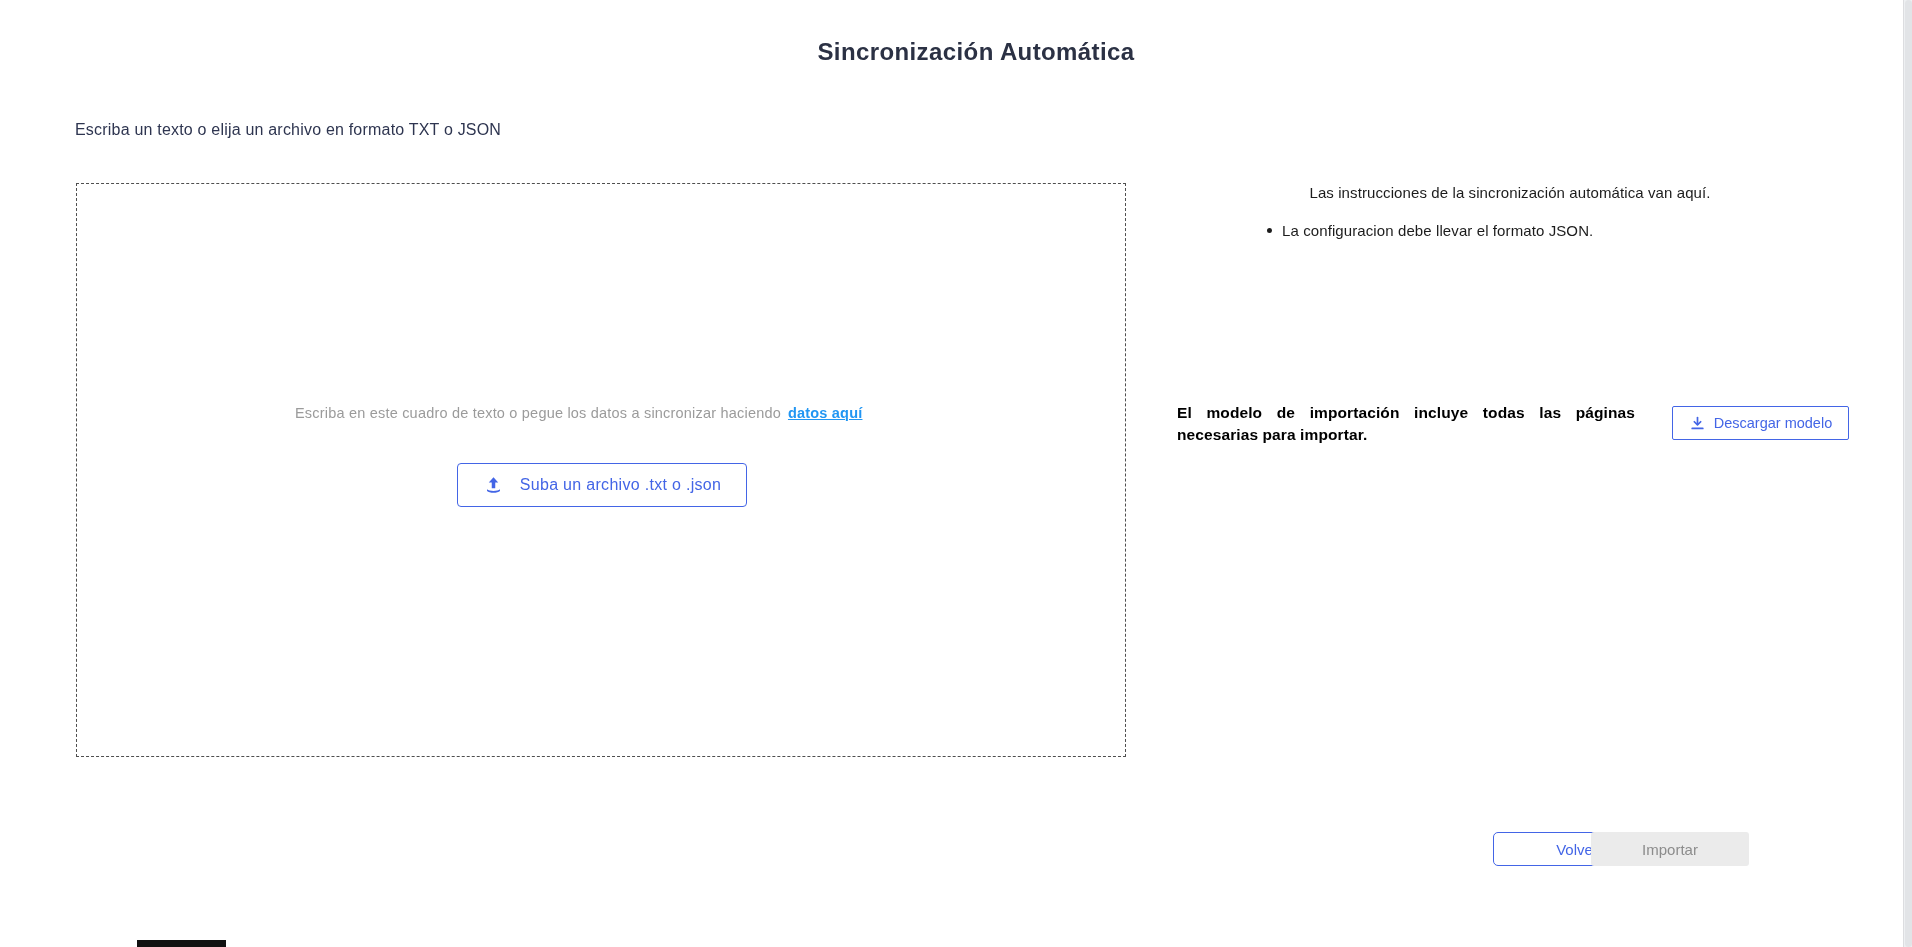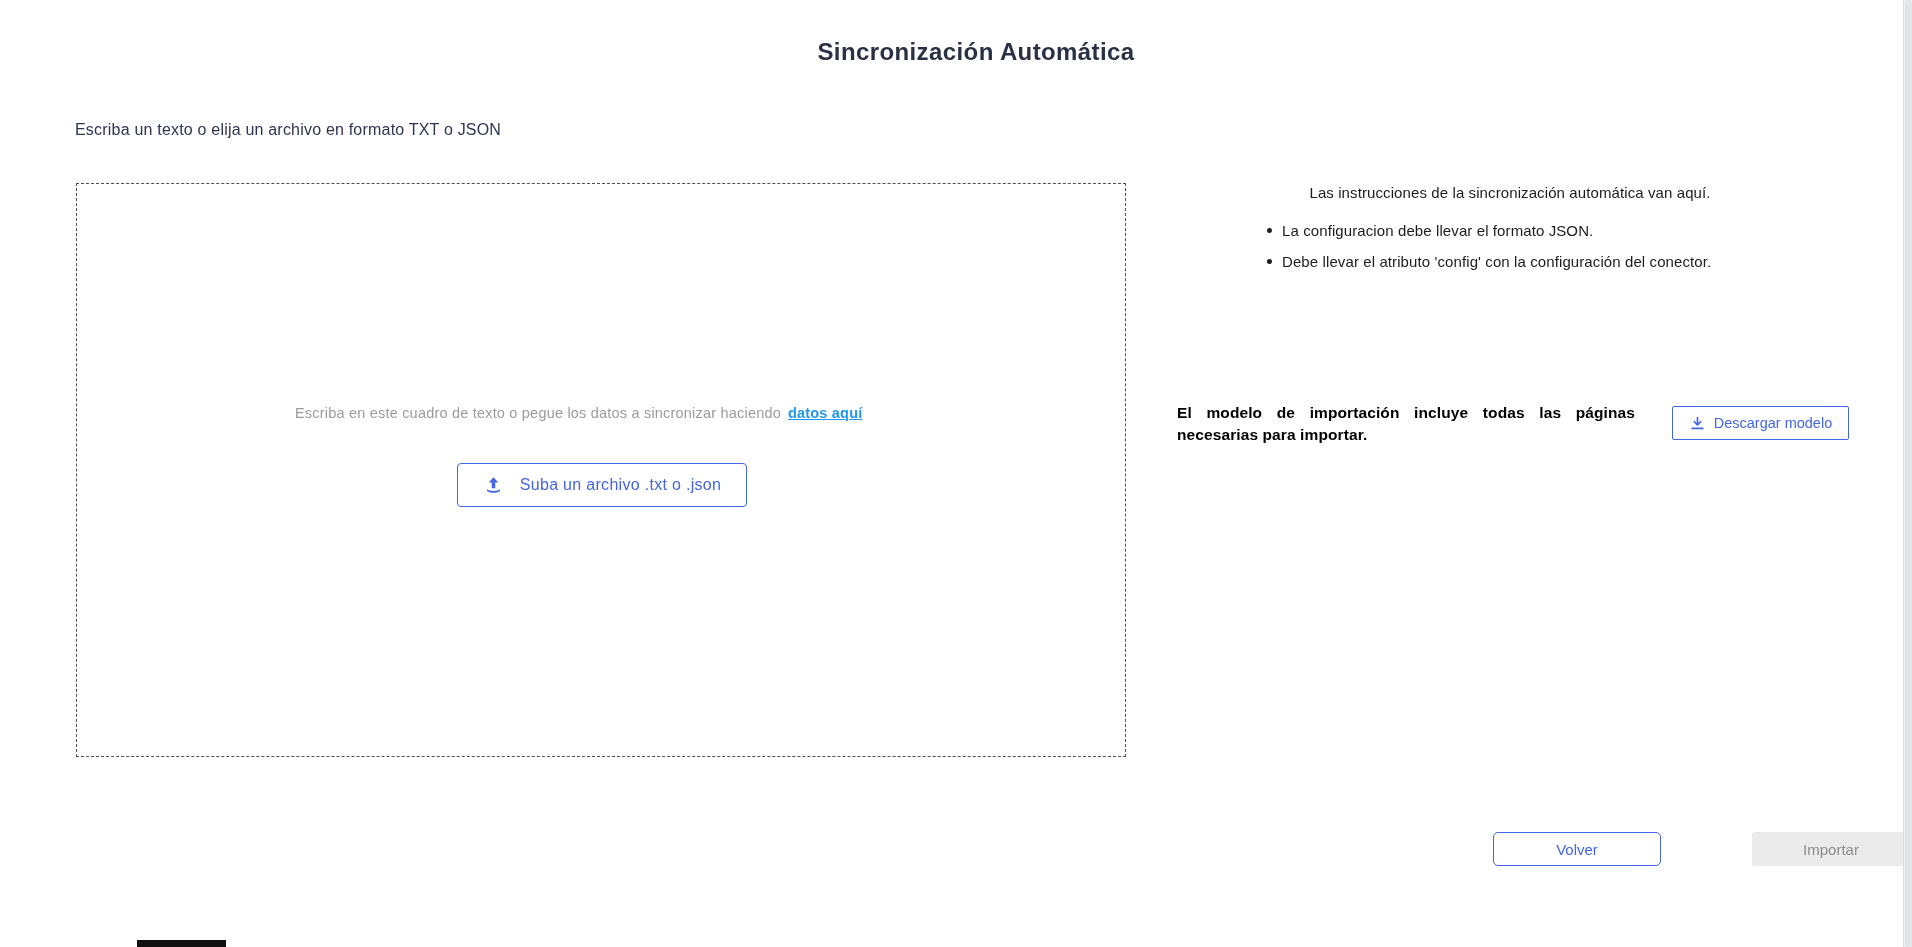--- a/index.html
+++ b/index.html
@@ -104,21 +104,21 @@
   .back-btn {
     left: 1493px; top: 832px; width: 168px; height: 34px;
     border: 1px solid #4365e6; border-radius: 5px;
     background: #ffffff; color: #4365e6;
     font-size: 15px; font-weight: 500;
     display: flex; align-items: center; justify-content: center;
     cursor: pointer;
     font-family: "Liberation Sans", "DejaVu Sans", sans-serif;
   }
   .import-btn {
-    left: 1752px; top: 832px; width: 158px; height: 34px;
+    left: 1591px; top: 832px; width: 158px; height: 34px;
     border: none; border-radius: 3px;
     background: #ebebeb; color: #8c8c8c;
     font-size: 15px; font-weight: 500;
     display: flex; align-items: center; justify-content: center;
     cursor: pointer;
     font-family: "Liberation Sans", "DejaVu Sans", sans-serif;
   }
 
   
   .scrollbar-track {
@@ -157,21 +157,20 @@
       <path d="M4.6 16.2 c2.6 2.6 12.2 2.6 14.8 0 l0 2.1 c-2.6 2.7 -12.2 2.7 -14.8 0 Z" fill="#4365e6"></path>
     </svg>
   </span>
   <span>Suba un archivo .txt o .json</span>
 </button>
 
 <div class="abs instructions-heading">Las instrucciones de la sincronización automática van aquí.</div>
 
 <ul class="abs instructions-list">
   <li>La configuracion debe llevar el formato JSON.</li>
-  <li>Debe llevar el atributo 'config' con la configuración del conector.</li>
 </ul>
 
 <div class="abs model-description">El modelo de importación incluye todas las páginas necesarias para importar.</div>
 
 <button class="abs download-btn">
   <span style="display:flex;align-items:center;">
     <svg width="17" height="17" viewBox="0 0 24 24" fill="none" stroke="#4365e6" stroke-width="2.4" stroke-linecap="round" stroke-linejoin="round">
       <path d="M12 3.5 v9.5"></path>
       <path d="M7.5 9.5 l4.5 4.5 4.5 -4.5"></path>
       <path d="M4.5 19 h15"></path>

